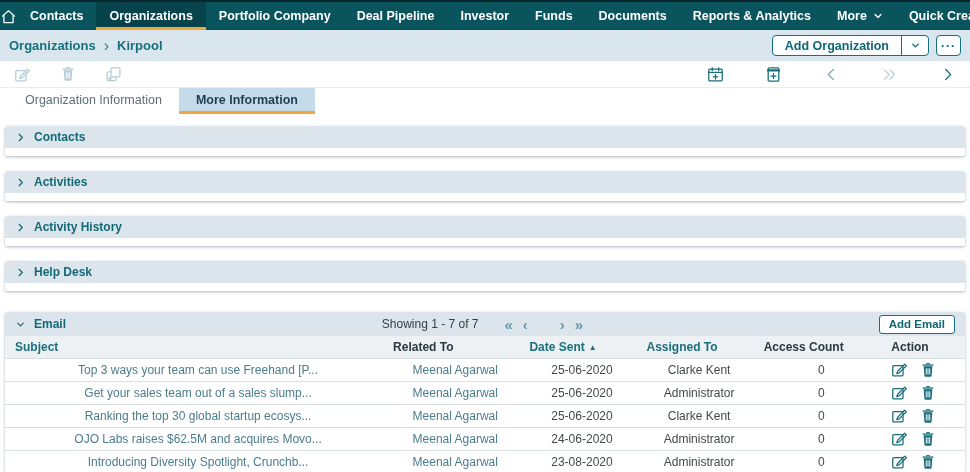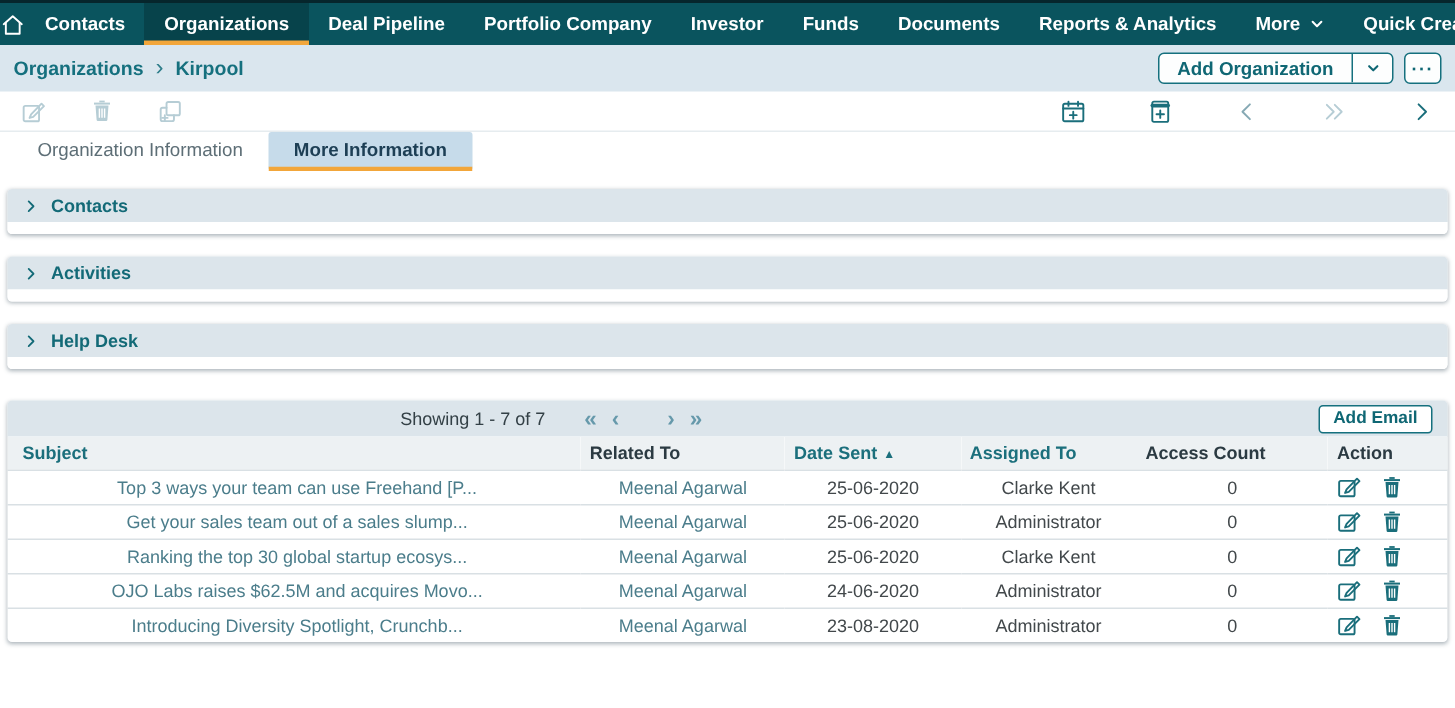--- a/index.html
+++ b/index.html
@@ -98,24 +98,24 @@
     </span>
   </div>
   <div class="nav-items">
       <div class="nav-item">
         <span>Contacts</span>
       </div>
       <div class="nav-item active">
         <span>Organizations</span>
       </div>
       <div class="nav-item">
+        <span>Portfolio Company</span>
+      </div>
+      <div class="nav-item">
         <span>Deal Pipeline</span>
-      </div>
-      <div class="nav-item">
-        <span>Portfolio Company</span>
       </div>
       <div class="nav-item">
         <span>Investor</span>
       </div>
       <div class="nav-item">
         <span>Funds</span>
       </div>
       <div class="nav-item">
         <span>Documents</span>
       </div>
@@ -240,28 +240,47 @@
         </div>
         <div class="card-body"></div>
       </div>
       <div class="card">
         <div class="card-header">
           <span class="icon chev">
             <svg width="11" height="11" viewBox="0 0 24 24" fill="none" stroke="currentColor" stroke-width="2.6" stroke-linecap="round" stroke-linejoin="round">
               <path d="M9 5l7 7-7 7"></path>
             </svg>
           </span>
+          <span class="card-title">Activity History</span>
+        </div>
+        <div class="card-body"></div>
+      </div>
+      <div class="card">
+        <div class="card-header">
+          <span class="icon chev">
+            <svg width="11" height="11" viewBox="0 0 24 24" fill="none" stroke="currentColor" stroke-width="2.6" stroke-linecap="round" stroke-linejoin="round">
+              <path d="M9 5l7 7-7 7"></path>
+            </svg>
+          </span>
           <span class="card-title">Help Desk</span>
         </div>
         <div class="card-body"></div>
       </div>
     </div>
 
   <div class="card email-card">
     <div class="card-header email-header">
+      <div class="eh-left">
+        <span class="icon chev">
+          <svg width="11" height="11" viewBox="0 0 24 24" fill="none" stroke="currentColor" stroke-width="2.6" stroke-linecap="round" stroke-linejoin="round">
+              <path d="M6 9l6 6 6-6"></path>
+            </svg>
+        </span>
+        <span class="card-title">Email</span>
+      </div>
       <div class="eh-center">
         <span class="showing">Showing 1 - 7 of 7</span>
         <span class="pager" id="pager">
             <span class="pg">«</span>
             <span class="pg">‹</span>
             <span class="pg-gap"></span>
             <span class="pg">›</span>
             <span class="pg">»</span>
           </span>
       </div>

